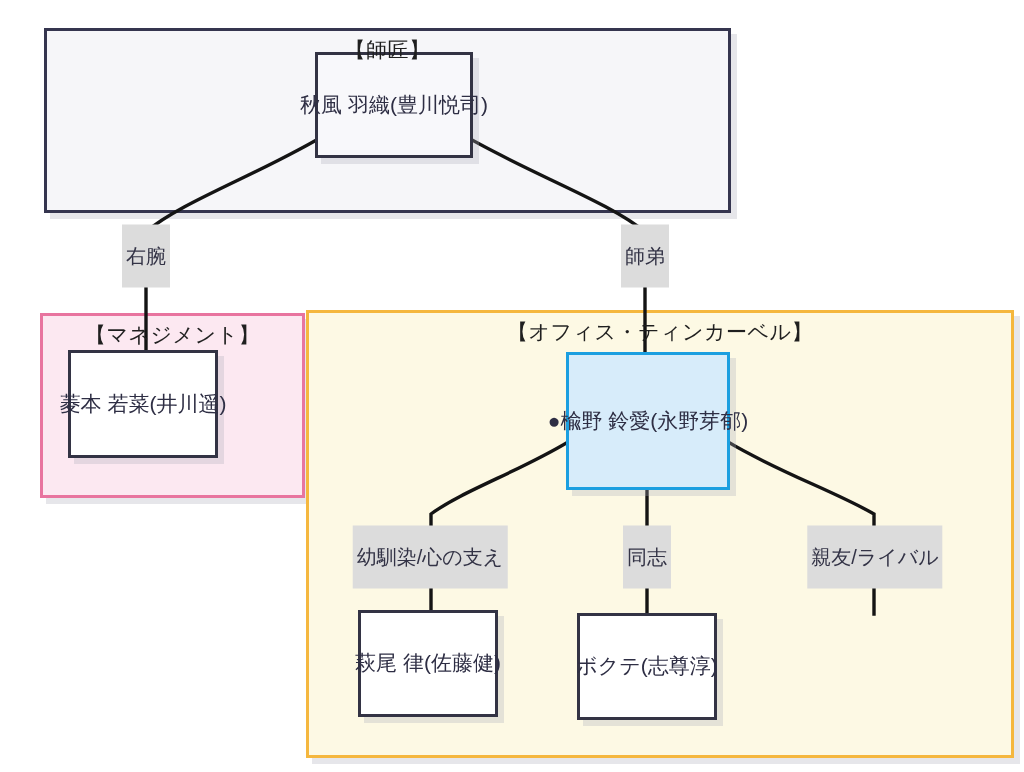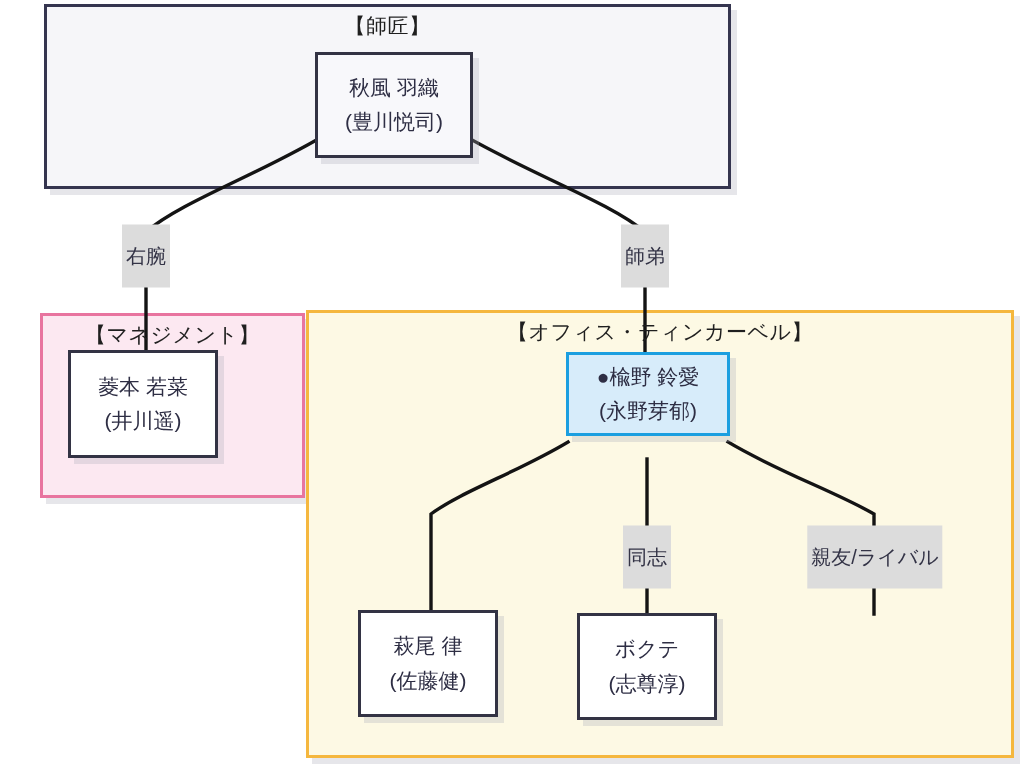--- a/index.html
+++ b/index.html
@@ -20,21 +20,21 @@
   }
   .subgraph .subgraph-title {
     position: relative; z-index: 4;
     text-align: center;
     padding-top: 5px;
     font-size: 21px;
     color: var(--title-text, #1f1f1f);
     letter-spacing: 0.5px;
   }
   .sg-mentor {
-    left: 44px; top: 4px; width: 687px; height: 185px;
+    left: 44px; top: 28px; width: 687px; height: 185px;
     background: var(--mentor-bg, #f6f6f9);
     border-color: var(--mentor-border, #35354f);
   }
   .sg-management {
     left: 12px; top: 313px; width: 265px; height: 185px;
     background: var(--management-bg, #fce8f1);
     border-color: var(--management-border, #e8749f);
     margin-left: 28px;
   }
   .sg-office {
@@ -54,31 +54,31 @@
     stroke-width: 3.4px;
     stroke-linecap: square;
   }
 
   
   .node {
     position: absolute; z-index: 3;
     background: var(--node-bg, #ffffff);
     border: 3px solid var(--node-border, #333344);
     box-shadow: 6px 6px 0 rgba(173,173,186,0.30);
-    display: flex; flex-direction: column;
+    display: flex; 
     align-items: center; justify-content: center;
     font-size: 21px; line-height: 1.62;
     color: var(--node-text, #2e2e44);
     text-align: center;
     white-space: nowrap;
   }
   .node-akikaze  { left: 315px; top: 52px;  width: 158px; height: 106px;
                    background: var(--mentor-node-bg, #f8f8fb); }
   .node-hishimoto{ left: 68px;  top: 350px; width: 150px; height: 108px; }
-  .node-suzume   { left: 566px; top: 352px; width: 164px; height: 84px;
+  .node-suzume   { left: 566px; top: 352px; width: 164px; height: 138px;
                    background: var(--suzume-bg, #d7ecfa);
                    border-color: var(--suzume-border, #1b9fe0); }
   .node-hagio    { left: 358px; top: 610px; width: 140px; height: 107px; }
   .node-bokute   { left: 577px; top: 613px; width: 140px; height: 107px; }
   .node-yuko     { left: 792px; top: 613px; width: 166px; height: 107px; }
 
   
   .edge-label {
     position: absolute; z-index: 3;
     transform: translate(-50%, -50%);
@@ -140,16 +140,17 @@
   </div>
 
   <div class="node node-bokute">
     <span>ボクテ</span>
     <span>(志尊淳)</span>
   </div>
 
 
   <div class="edge-label el-migiude">右腕</div>
   <div class="edge-label el-shitei">師弟</div>
+  <div class="edge-label el-osananajimi">幼馴染/心の支え</div>
   <div class="edge-label el-doushi">同志</div>
   <div class="edge-label el-shinyu">親友/ライバル</div>
 
 </div>
 
 </body></html>

